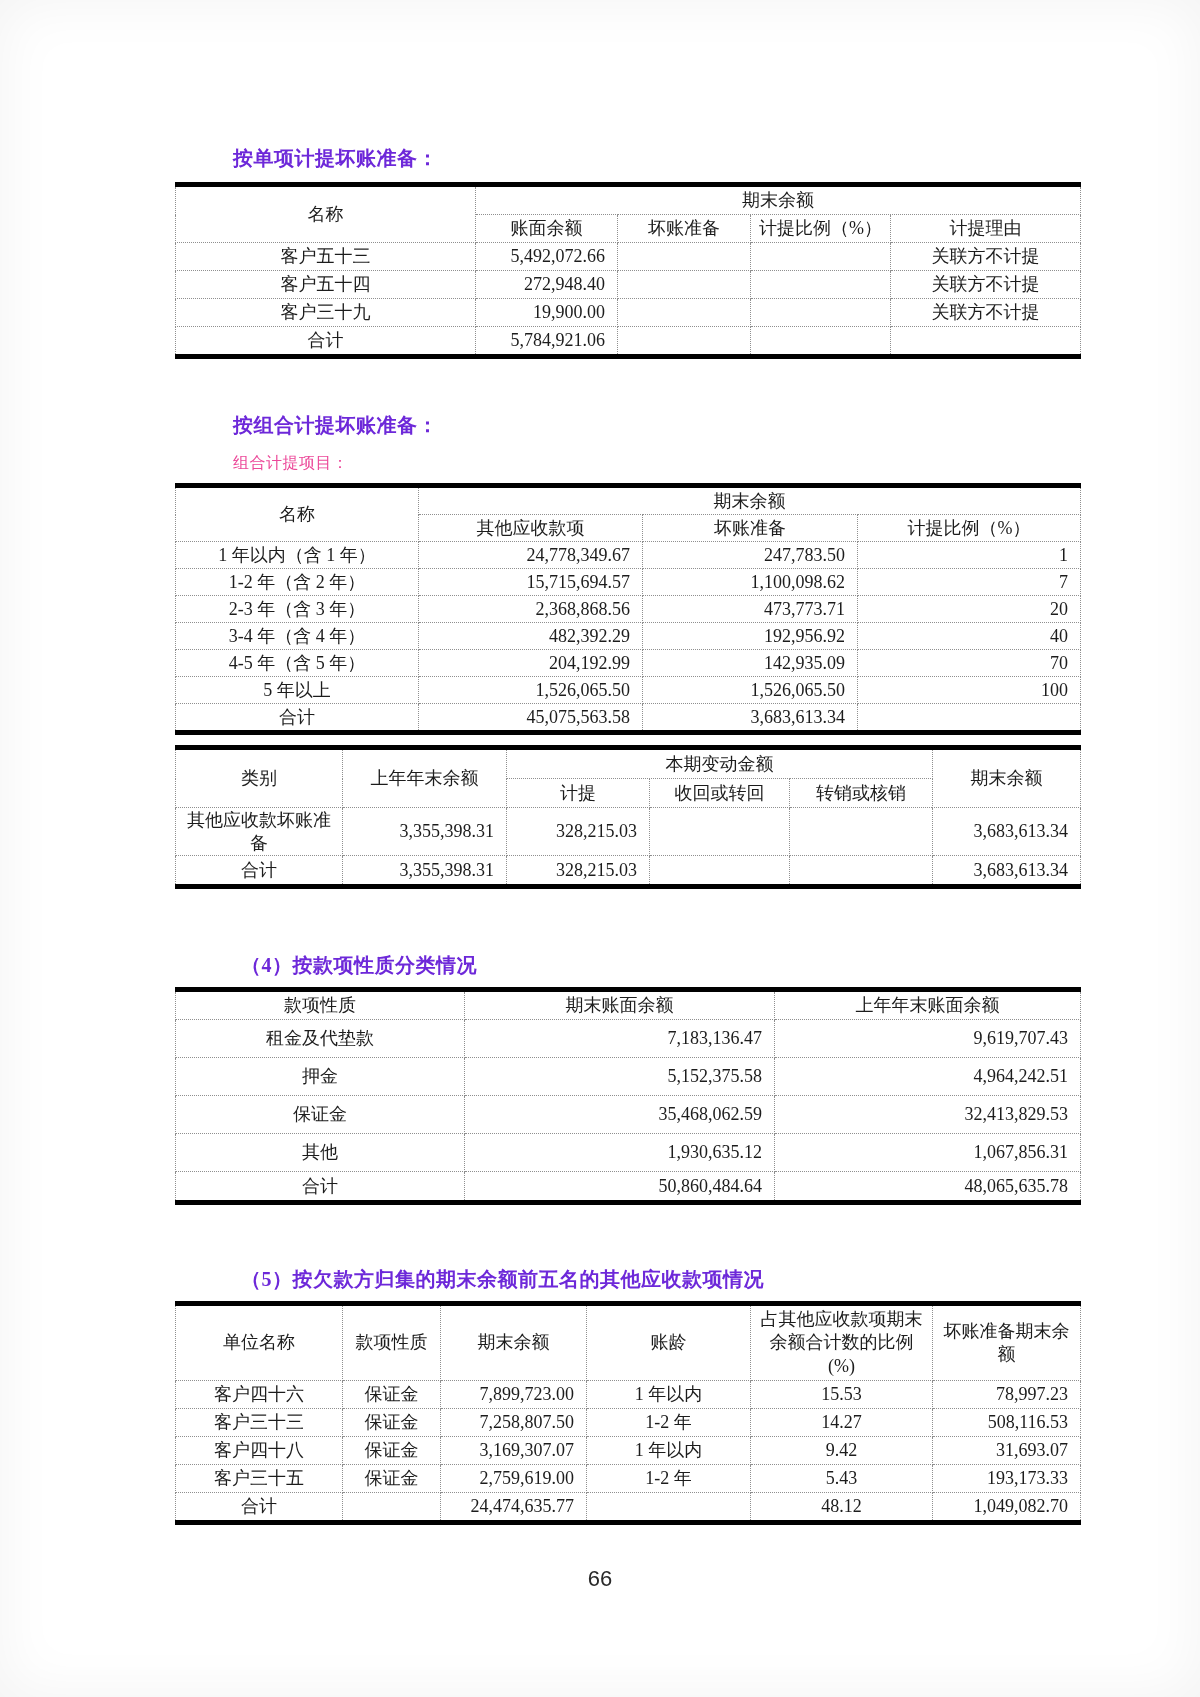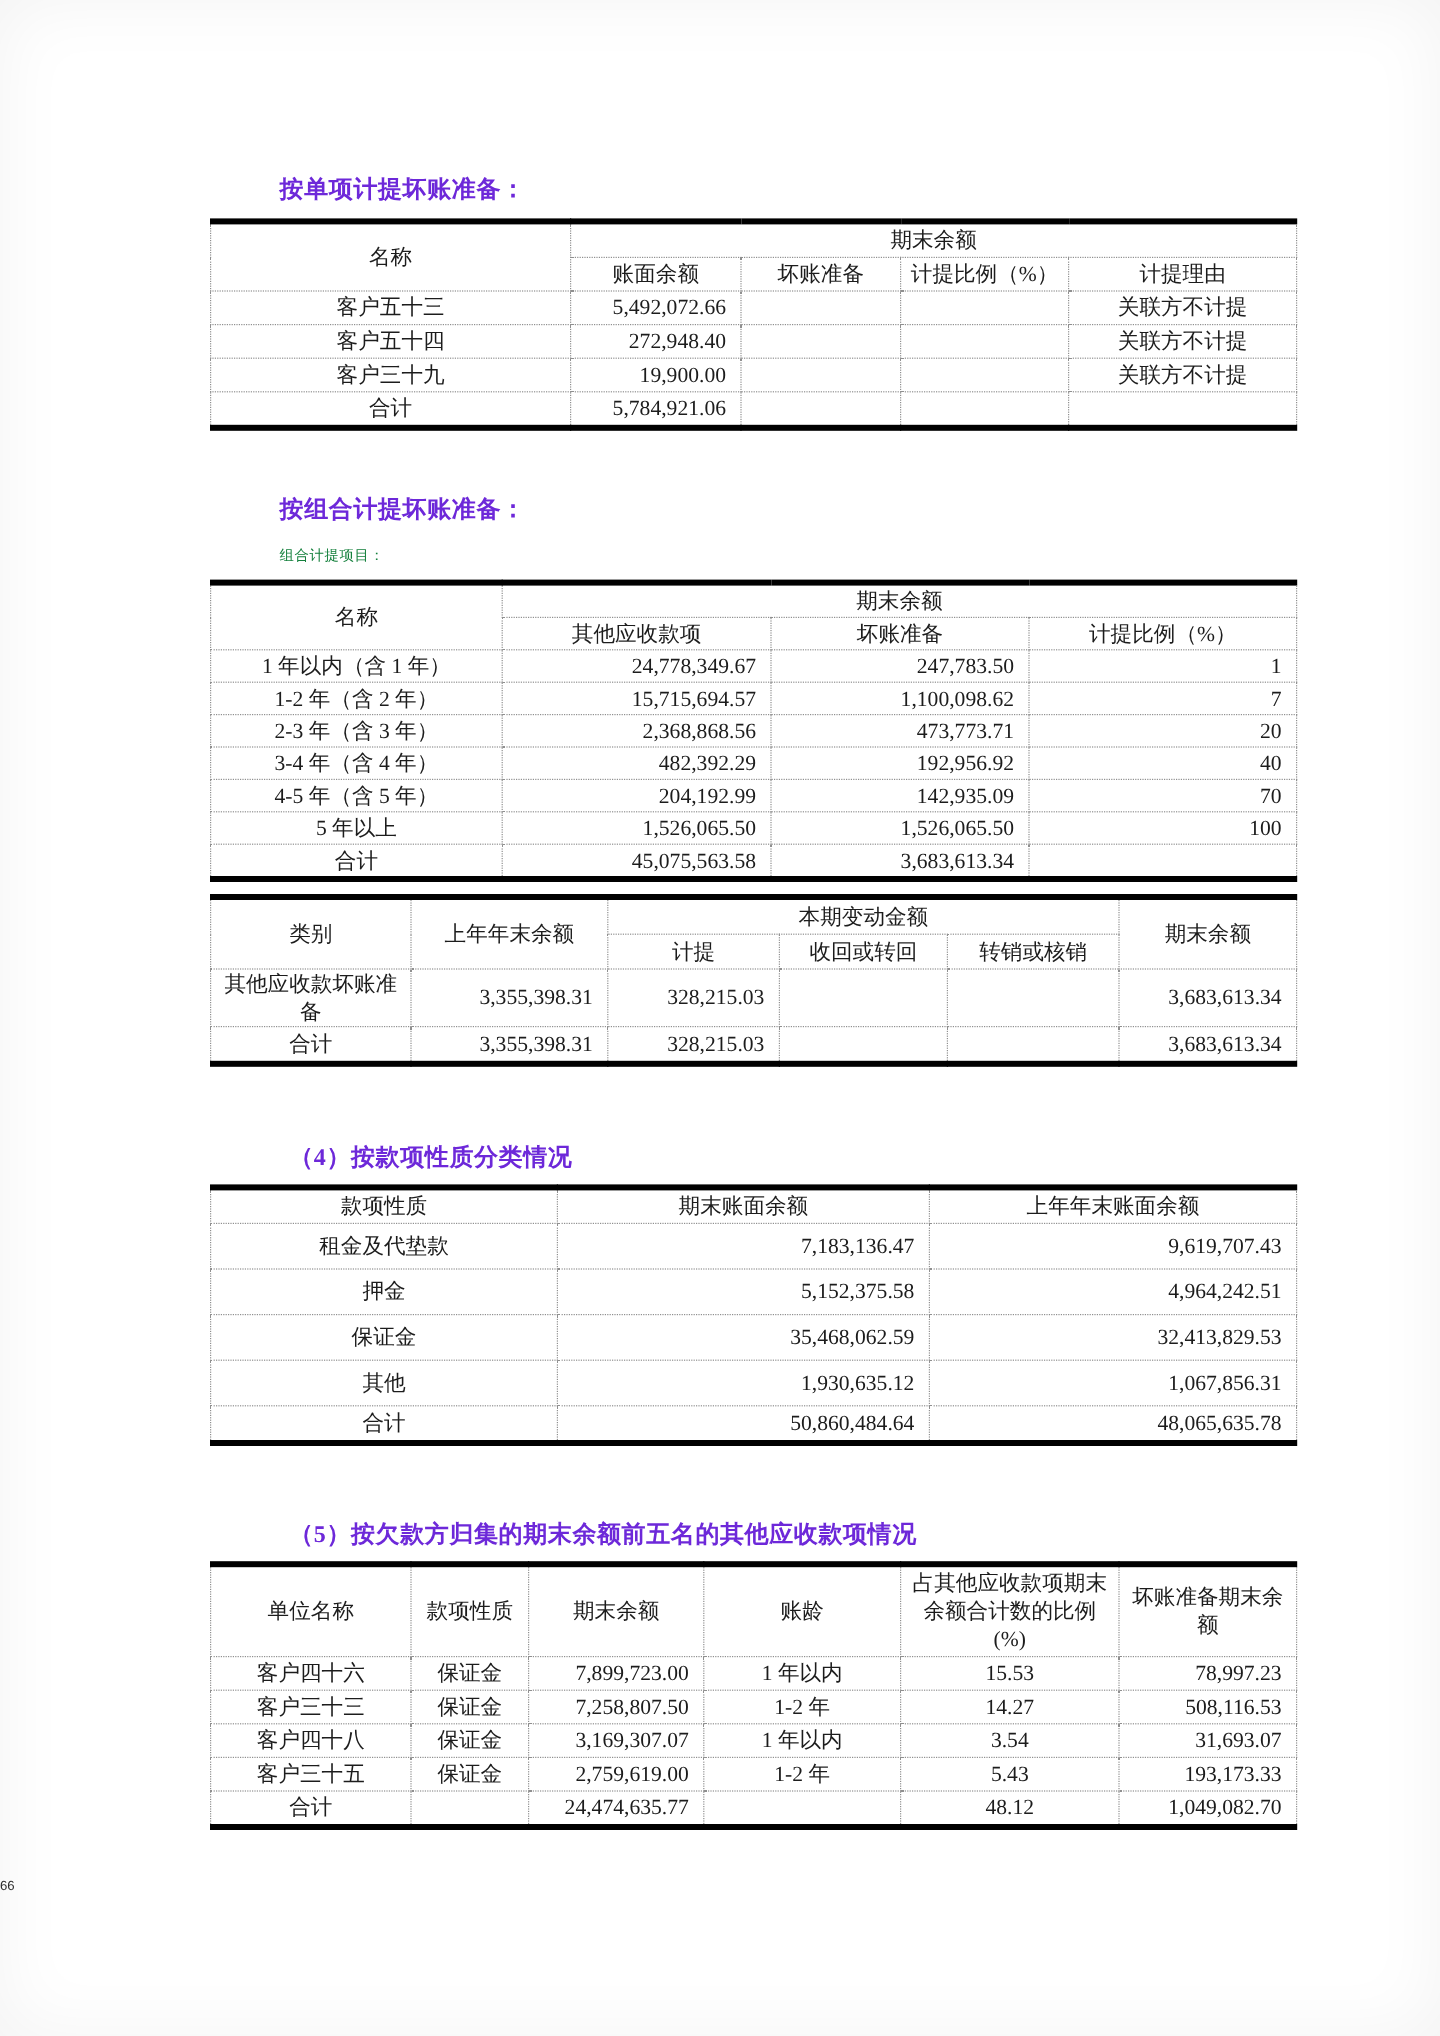--- a/index.html
+++ b/index.html
@@ -10,21 +10,21 @@
     font-family:"Liberation Serif","DejaVu Serif",serif;
     color:#1c1c1c;
     box-shadow:inset 0 0 60px rgba(0,0,0,0.05);
   }
   .content{width:905px;margin-left:175px;padding-top:146px;}
   .sec-title{
     font-size:20px;line-height:24px;margin:0;padding:0 0 0 58px;
     color:#6d28d9;letter-spacing:0.5px;
   }
   .sec-title.numbered{padding-left:66px;}
-  .subtitle{font-size:12px;line-height:24px;margin:14px 0 0 0;padding-left:58px;color:#15803d;letter-spacing:0.5px;}
+  .subtitle{font-size:16px;line-height:24px;margin:14px 0 0 0;padding-left:58px;color:#ec4899;letter-spacing:0.5px;}
 
   table.tbl{
     width:905px;table-layout:fixed;border-collapse:collapse;
     border-top:5px solid #000;border-bottom:5px solid #000;
     font-size:18px;
   }
   .tbl th,.tbl td{
     border:1px dotted #8f8f8f;
     font-weight:normal;
     padding:1px 8px;
@@ -49,22 +49,22 @@
   .gap-t2{margin-top:8px;}
   .gap-title3{margin-top:60px;}
   .gap-t3{margin-top:10px;}
   .gap-title4{margin-top:64px;}
   .gap-t4{margin-top:10px;}
   .gap-title5{margin-top:62px;}
   .gap-t5{margin-top:10px;}
 
   .page-number{
     position:absolute;top:1566px;left:0;width:100%;
-    font-family:"Liberation Sans","DejaVu Sans",sans-serif;
-    font-size:11px;color:#2a2a2a;
+    text-align:center;font-family:"Liberation Sans","DejaVu Sans",sans-serif;
+    font-size:22px;color:#2a2a2a;
   }
 </style>
 </head>
 <body>
 
 <div class="content">
 
   <h2 class="sec-title">按单项计提坏账准备：</h2>
   <table class="tbl t1 gap-t1">
     <colgroup>
@@ -304,21 +304,21 @@
           <td class="right">7,258,807.50</td>
           <td class="left">1-2 年</td>
           <td class="center">14.27</td>
           <td class="right">508,116.53</td>
         </tr>
         <tr>
           <td class="left">客户四十八</td>
           <td class="left">保证金</td>
           <td class="right">3,169,307.07</td>
           <td class="left">1 年以内</td>
-          <td class="center">3.54</td>
+          <td class="center">9.42</td>
           <td class="right">31,693.07</td>
         </tr>
         <tr>
           <td class="left">客户三十五</td>
           <td class="left">保证金</td>
           <td class="right">2,759,619.00</td>
           <td class="left">1-2 年</td>
           <td class="center">5.43</td>
           <td class="right">193,173.33</td>
         </tr>

